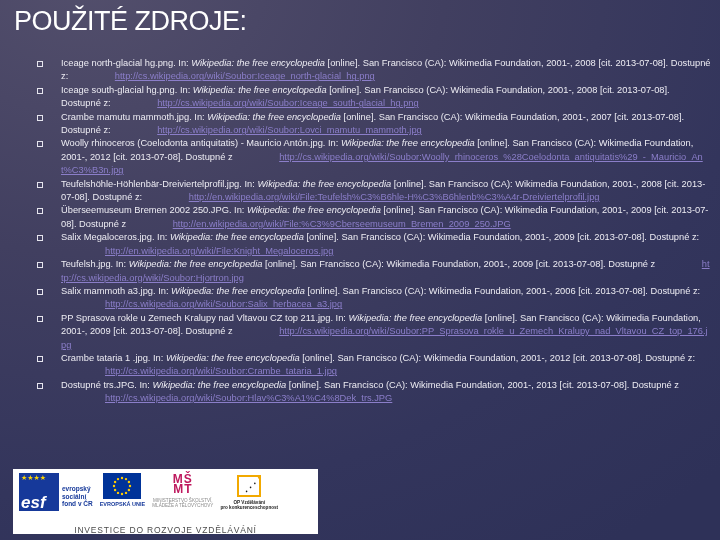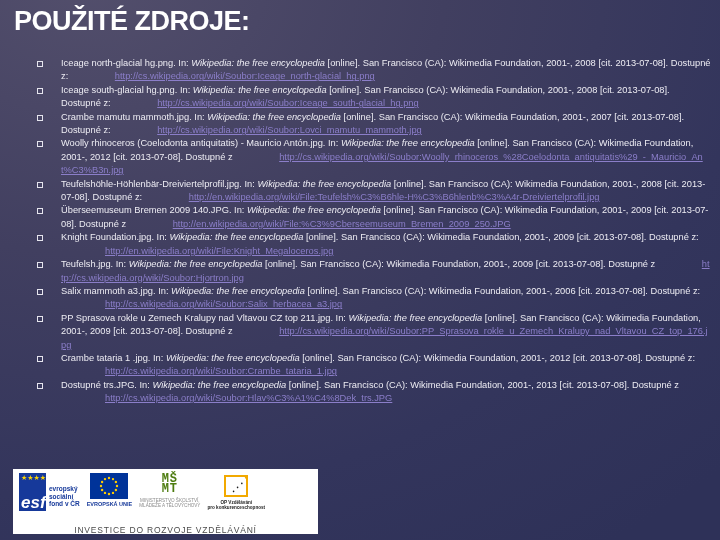--- a/index.html
+++ b/index.html
@@ -3,21 +3,21 @@
 <meta charset="utf-8">
 <style>
   html,body{margin:0;padding:0;}
   body{width:720px;height:540px;overflow:hidden;font-family:"Liberation Sans",sans-serif;}
   .slide{
     position:relative;width:720px;height:540px;
     background:radial-gradient(ellipse 900px 700px at 12% -5%, #534f6c 0%, #413f60 40%, #33355c 75%, #2e3158 100%);
   }
   .title{
     position:absolute;left:14px;top:6px;
-    color:#ffffff;font-size:27px;font-weight:bold;letter-spacing:-0.5px;
+    color:#ffffff;font-size:27px;font-weight:normal;letter-spacing:-0.5px;
     white-space:nowrap;
   }
   ul.sources{
     position:absolute;left:34px;top:57px;width:678px;
     margin:0;padding:0;list-style:none;
     color:#edecf3;font-size:9.3px;line-height:13.4px;
   }
   li.src{display:flex;align-items:flex-start;}
   .bullet{
     flex:0 0 auto;width:4px;height:4px;margin:4px 18px 0 3px;
@@ -29,33 +29,33 @@
     color:#8b7ec9;text-decoration:underline;word-break:break-all;cursor:pointer;padding-left:44px;
   }
   
   .logos{
     position:absolute;left:13px;top:469px;width:305px;height:65px;
     background:#ffffff;display:flex;flex-direction:column;box-sizing:border-box;
   }
   .logo-row{flex:1 1 auto;display:flex;align-items:flex-start;padding:4px 5px 0 6px;gap:7px;}
   .esf-wrap{display:flex;gap:3px;}
   .esf-square{
-    position:relative;width:27px;height:38px;background:#16399a;flex:0 0 auto;
+    position:relative;width:40px;height:38px;background:#16399a;flex:0 0 auto;
   }
   .esf-stars{position:absolute;left:2px;top:1px;color:#ffd500;font-size:7px;letter-spacing:-1px;line-height:7px;}
   .esf-acronym{
     position:absolute;left:2px;bottom:0px;color:#ffffff;font-weight:bold;font-style:italic;
     font-size:17px;line-height:17px;
   }
   .esf-text{color:#16399a;font-size:6.5px;font-weight:bold;line-height:7.5px;padding-top:12px;}
   .eu-wrap{display:flex;flex-direction:column;align-items:center;}
   .eu-flag{width:38px;height:26px;background:#003399;display:block;}
   .eu-label{color:#16399a;font-size:5.5px;font-weight:bold;margin-top:2px;white-space:nowrap;}
   .msmt-wrap{display:flex;flex-direction:column;align-items:center;padding-top:1px;}
-  .msmt-monogram{color:#4d7c0f;font-weight:bold;font-size:12px;line-height:10px;text-align:center;letter-spacing:1px;font-family:Liberation Mono, monospace;}
+  .msmt-monogram{color:#be185d;font-weight:bold;font-size:12px;line-height:10px;text-align:center;letter-spacing:1px;}
   .msmt-label{color:#8b8b8b;font-size:4.6px;line-height:5.4px;text-align:center;margin-top:4px;white-space:nowrap;}
   .opvk-wrap{display:flex;flex-direction:column;align-items:center;padding-top:2px;}
   .opvk-square{
     position:relative;width:24px;height:22px;border:2.5px solid #f2a900;box-sizing:border-box;
   }
   .opvk-dots{
     position:absolute;left:-3px;top:7px;width:30px;text-align:center;
     color:#1a1a1a;font-size:6px;letter-spacing:1px;line-height:6px;
     transform:rotate(-45deg);
   }
@@ -89,25 +89,25 @@
     <li class="src">
       <span class="bullet"></span>
       <span class="src-text"><span>Woolly rhinoceros (Coelodonta antiquitatis) - Mauricio Antón.jpg. In: </span><i>Wikipedia: the free encyclopedia</i><span> [online]. San Francisco (CA): Wikimedia Foundation, 2001-, 2012 [cit. 2013-07-08]. Dostupné z </span><span class="link">http://cs.wikipedia.org/wiki/Soubor:Woolly_rhinoceros_%28Coelodonta_antiquitatis%29_-_Mauricio_Ant%C3%B3n.jpg</span></span>
     </li>
     <li class="src">
       <span class="bullet"></span>
       <span class="src-text"><span>Teufelshöhle-Höhlenbär-Dreiviertelprofil.jpg. In: </span><i>Wikipedia: the free encyclopedia</i><span> [online]. San Francisco (CA): Wikimedia Foundation, 2001-, 2008 [cit. 2013-07-08]. Dostupné z: </span><span class="link">http://en.wikipedia.org/wiki/File:Teufelsh%C3%B6hle-H%C3%B6hlenb%C3%A4r-Dreiviertelprofil.jpg</span></span>
     </li>
     <li class="src">
       <span class="bullet"></span>
-      <span class="src-text"><span>Überseemuseum Bremen 2009 140.JPG. In: </span><i>Wikipedia: the free encyclopedia</i><span> [online]. San Francisco (CA): Wikimedia Foundation, 2001-, 2009 [cit. 2013-07-08]. Dostupné z </span><span class="link">http://en.wikipedia.org/wiki/File:%C3%9Cberseemuseum_Bremen_2009_250.JPG</span></span>
+      <span class="src-text"><span>Überseemuseum Bremen 2002 250.JPG. In: </span><i>Wikipedia: the free encyclopedia</i><span> [online]. San Francisco (CA): Wikimedia Foundation, 2001-, 2009 [cit. 2013-07-08]. Dostupné z </span><span class="link">http://en.wikipedia.org/wiki/File:%C3%9Cberseemuseum_Bremen_2009_250.JPG</span></span>
     </li>
     <li class="src">
       <span class="bullet"></span>
-      <span class="src-text"><span>Knight Foundation.jpg. In: </span><i>Wikipedia: the free encyclopedia</i><span> [online]. San Francisco (CA): Wikimedia Foundation, 2001-, 2009 [cit. 2013-07-08]. Dostupné z: </span><span class="link">http://en.wikipedia.org/wiki/File:Knight_Megaloceros.jpg</span></span>
+      <span class="src-text"><span>Salix Megaloceros.jpg. In: </span><i>Wikipedia: the free encyclopedia</i><span> [online]. San Francisco (CA): Wikimedia Foundation, 2001-, 2009 [cit. 2013-07-08]. Dostupné z: </span><span class="link">http://en.wikipedia.org/wiki/File:Knight_Megaloceros.jpg</span></span>
     </li>
     <li class="src">
       <span class="bullet"></span>
       <span class="src-text"><span>Teufelsh.jpg. In: </span><i>Wikipedia: the free encyclopedia</i><span> [online]. San Francisco (CA): Wikimedia Foundation, 2001-, 2009 [cit. 2013-07-08]. Dostupné z </span><span class="link">http://cs.wikipedia.org/wiki/Soubor:Hjortron.jpg</span></span>
     </li>
     <li class="src">
       <span class="bullet"></span>
       <span class="src-text"><span>Salix mammoth a3.jpg. In: </span><i>Wikipedia: the free encyclopedia</i><span> [online]. San Francisco (CA): Wikimedia Foundation, 2001-, 2006 [cit. 2013-07-08]. Dostupné z: </span><span class="link">http://cs.wikipedia.org/wiki/Soubor:Salix_herbacea_a3.jpg</span></span>
     </li>
     <li class="src">

